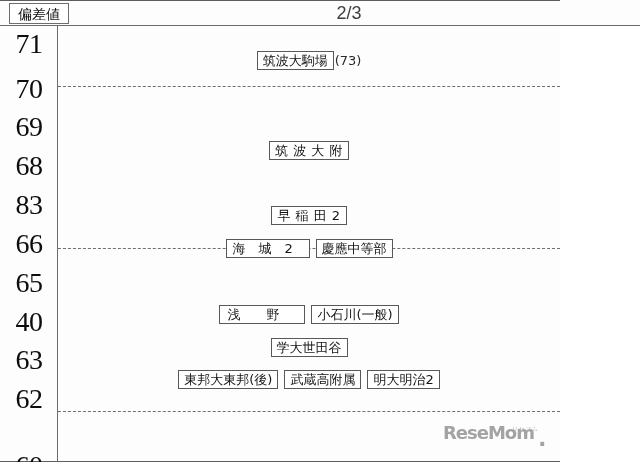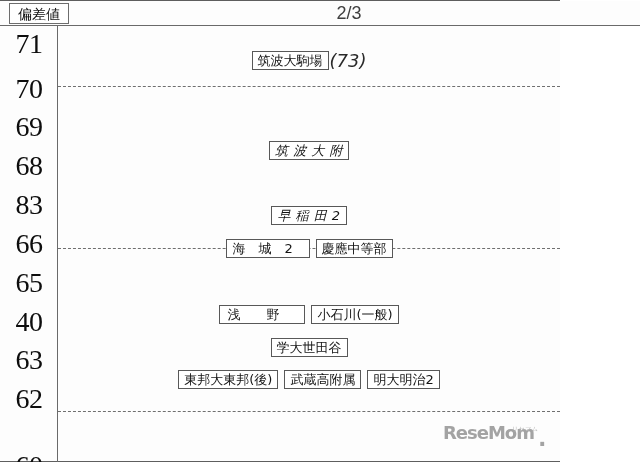--- a/index.html
+++ b/index.html
@@ -117,29 +117,28 @@
     height: 19px;
     padding: 0 5px;
     border: 1px solid #585858;
     background: #ffffff;
     font-size: 13px;
     color: #141414;
     box-sizing: border-box;
     white-space: nowrap;
     font-family: "DejaVu Sans", sans-serif;
   }
-  .node.sp2 { letter-spacing: 0.5px; font-style: italic; }
+  .node.sp2 { letter-spacing: 0.5px; }
   .node.wide { width: 84px; justify-content: space-between; padding: 0 6px; }
   .node.xwide { width: 86px; justify-content: space-between; padding: 0 7px; }
   .suffix {
-    font-size: 18px;
+    font-size: 13px;
     color: #2a2a2a;
     margin-left: 1px;
     font-family: "DejaVu Sans", sans-serif;
-    font-style: italic;
   }
   .node-group {
     display: inline-flex;
     align-items: center;
   }
 
   
   .watermark {
     position: absolute;
     right: 14px;

